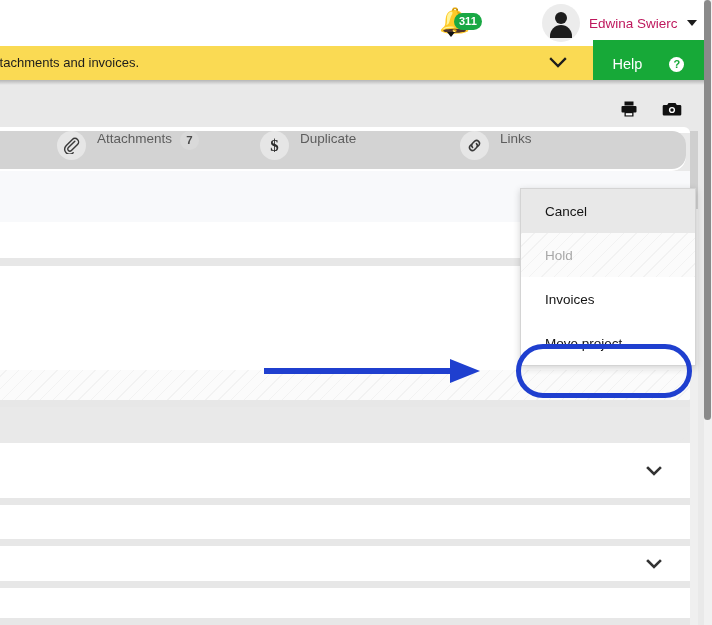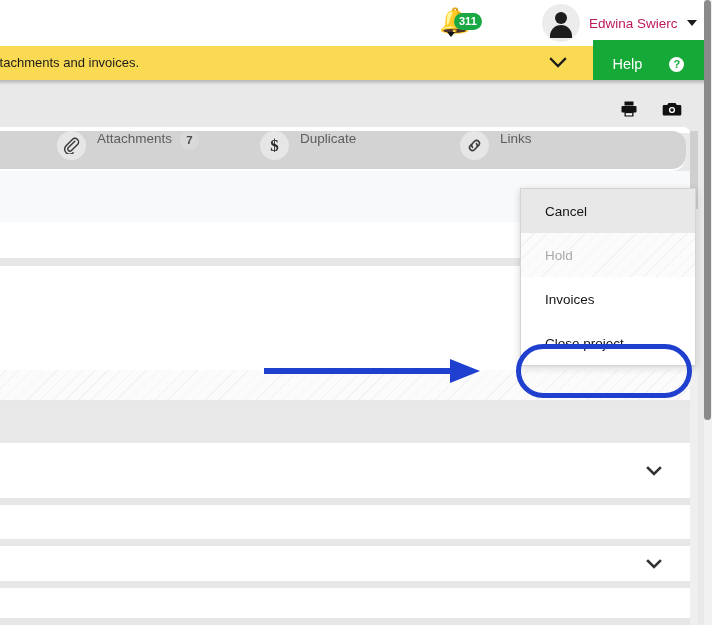--- a/index.html
+++ b/index.html
@@ -344,21 +344,21 @@
   </div>
   <div class="row sep" style="top:581px; height:7px;"></div>
 
   <div class="panelrow" style="top:588px; height:30px;"></div>
   <div class="row sep" style="top:618px; height:7px;"></div>
 
   <div class="menu">
     <div class="menu-item active">Cancel</div>
     <div class="menu-item disabled">Hold</div>
     <div class="menu-item">Invoices</div>
-    <div class="menu-item">Close project</div>
+    <div class="menu-item">Move project</div>
   </div>
 
   <div class="anno anno-circle"></div>
   <div class="anno anno-arrow">
     <svg width="228" height="30" viewBox="0 0 228 30">
       <line x1="6" y1="15" x2="198" y2="15" stroke="#1f3fcf" stroke-width="6"></line>
       <polygon points="192,3 222,15 192,27" fill="#1f3fcf"></polygon>
     </svg>
   </div>
 

